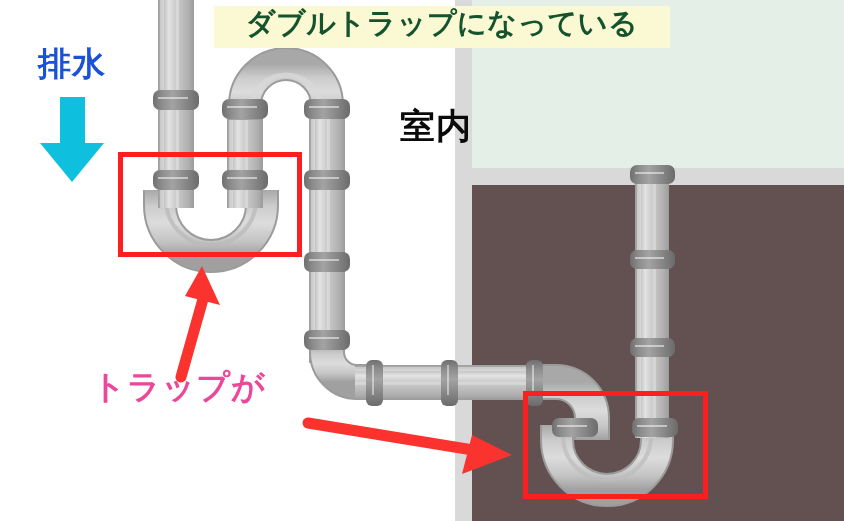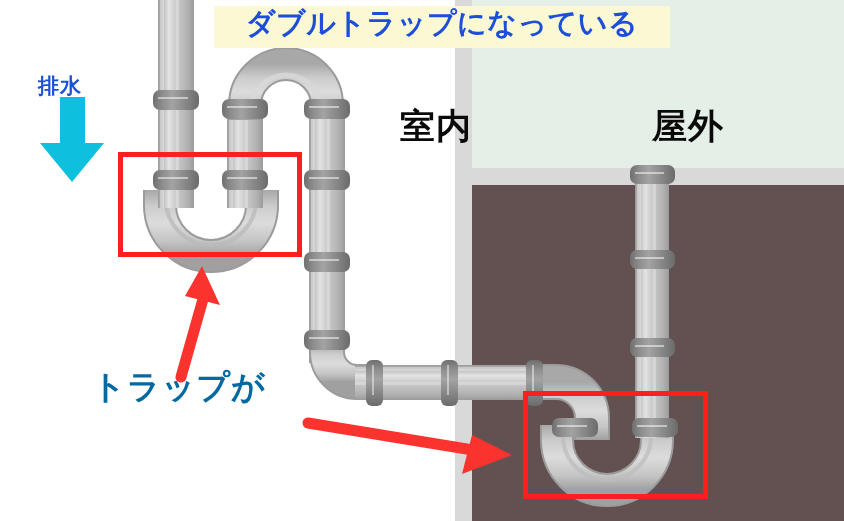--- a/index.html
+++ b/index.html
@@ -44,21 +44,21 @@
 
   
   #banner {
     left: 214px; top: 6px; width: 456px; height: 42px;
     background: #fbf8d4;
   }
   #banner-text {
     position: absolute;
     left: 0; top: 0; width: 456px; height: 36px;
     display: flex; align-items: center; justify-content: center;
-    color: #1d4ed8;
+    color: #14532d;
     font-size: 29px;
     font-weight: 700;
     letter-spacing: 0.5px;
     white-space: nowrap;
   }
 
   
   .zone-label {
     color: #0a0a0a;
     font-size: 35px;
@@ -66,30 +66,29 @@
     white-space: nowrap;
     letter-spacing: 1px;
     margin-left: 47px;
   }
   #label-indoor { left: 353px; top: 103px; }
   #label-outdoor { left: 605px; top: 103px; }
 
   #label-drain {
     left: 38px; top: 42px;
     color: #1a51d6;
-    font-size: 21px;
+    font-size: 33px;
     font-weight: 700;
     white-space: nowrap;
     letter-spacing: 1px;
-    margin-top: 30px;
   }
 
   #caption-block {
     left: 92px; top: 365px;
-    color: #0369a1;
+    color: #ec4899;
     font-size: 33px;
     font-weight: 700;
     line-height: 1.32;
     white-space: nowrap;
     letter-spacing: 1px;
   }
   .caption-line { display: block; }
   #caption-line-2 { text-align: center; }
 
   
@@ -273,19 +272,18 @@
   </svg>
 
   <div class="layer" id="banner">
     <span id="banner-text">ダブルトラップになっている</span>
   </div>
 
   <div class="layer" id="label-drain">排水</div>
 
   <div class="layer zone-label" id="label-indoor">室内</div>
 
-  <div class="layer zone-label" id="label-outdoor">屋外</div>
 
   <div class="layer" id="caption-block">
     <span class="caption-line" id="caption-line-1">トラップが</span>
   </div>
 
 </div>
 
 </body></html>

